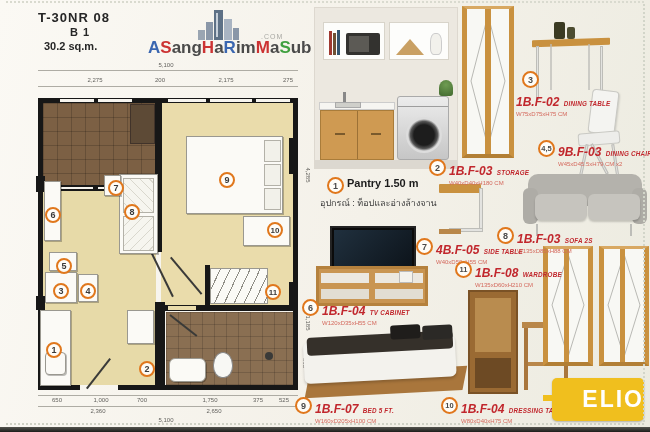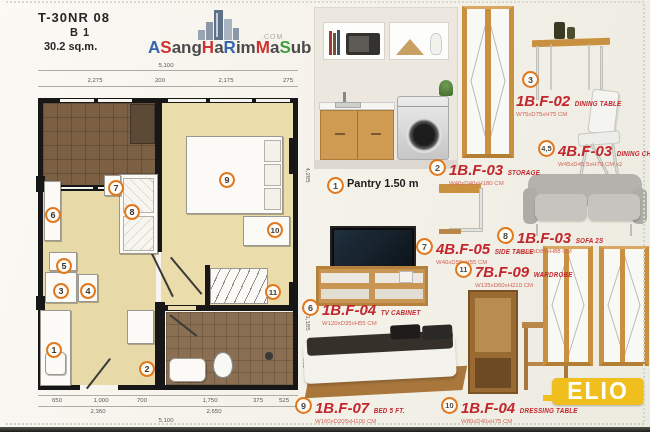--- a/index.html
+++ b/index.html
@@ -51,21 +51,21 @@
 
   
   .clabel { position:absolute; display:flex; gap:3px; align-items:flex-start; }
   .clabel.stack { flex-direction:column; gap:2px; }
   .ccircle { flex:none; width:17px; height:17px; border:2px solid #e0771c; border-radius:50%;
              background:#fffdf8; color:#4a4a4a; font-size:9px; font-weight:bold;
              display:flex; align-items:center; justify-content:center; }
   .ccircle.w2 { font-size:7.5px; }
   .ctext { display:flex; flex-direction:column; line-height:1.25; padding-top:1px;}
   .crow  { white-space:nowrap; }
-  .code  { color:#c1272d; font-weight:bold; font-style:italic; font-size:15px; }
+  .code  { color:#c1272d; font-weight:bold; font-style:italic; font-size:12px; }
   .cname { color:#c1272d; font-weight:bold; font-size:6.3px; letter-spacing:.2px; font-style:italic;}
   .cdims { color:#d4685c; font-size:6px; white-space:nowrap;}
   .pantry-title { font-size:11px; font-weight:bold; color:#1c1c1c; white-space:nowrap;}
   .pantry-note  { position:absolute; font-size:9px; color:#3c3c3c; white-space:nowrap;}
 
   
   .img { position:absolute; }
   .wood { background:#c9913f; }
   .photo-pantry { left:315px; top:8px; width:142px; height:160px; background:#ece8e0; box-shadow:0 0 0 1px #ddd8cf;}
   .shelf { position:absolute; background:#fdfdfb; border:1px solid #d8d4ca; }
@@ -80,22 +80,22 @@
   .cab { position:absolute; background:#cf9a52; border:1px solid #a97c3a; }
   .plant { position:absolute; width:14px; height:16px; background:radial-gradient(circle at 50% 30%, #6f9c52, #41692f); border-radius:50% 50% 20% 20%; }
   .panel-item { position:absolute; background:#f8f8f4; border-left:5px solid #c9913f; border-right:5px solid #c9913f; border-top:3px solid #d8a862; border-bottom:4px solid #b27f35;}
   .tv { position:absolute; background:#0b0b0b; border:2px solid #232323; }
   .tv i { position:absolute; inset:2px; background:linear-gradient(135deg,#20303e,#0d141b); display:block;}
   .legline { position:absolute; background:#e3e3e0; border:1px solid #bdbdb8; }
   .sofa-back { position:absolute; background:#b4b2ac; border-radius:10px 10px 0 0; }
   .sofa-cushion { position:absolute; background:#c6c4be; border-radius:6px; box-shadow:0 2px 2px rgba(0,0,0,.18);}
   .sofa-arm { position:absolute; background:#aeaca6; border-radius:6px; }
   .bedwrap { position:absolute; transform:rotate(-3deg); }
-  .elio { position:absolute; left:552px; top:378px; width:92px; height:27px; background:#f0bf1e; border-radius:5px;
-          display:flex; align-items:center; justify-content:center; box-shadow:0 1px 2px rgba(0,0,0,.25);}
+  .elio { position:absolute; left:552px; top:378px; width:92px; height:43px; background:#f0bf1e; border-radius:5px;
+          display:flex; align-items:center; justify-content:flex-end; box-shadow:0 1px 2px rgba(0,0,0,.25);}
   .elio::before { content:""; position:absolute; left:-9px; top:17px; width:10px; height:6px; background:#f0bf1e; }
   .elio b { color:#fff; font-size:23px; letter-spacing:2px; font-weight:bold; }
 </style>
 </head>
 <body>
 
 <div class="photo">
 <div class="page">
 
   <div class="hd-model">T-30NR 08</div>
@@ -336,41 +336,42 @@
         <line x1="36" y1="56" x2="20" y2="108" stroke="#b9b9b4" stroke-width="1"></line>
       </svg>
       <div style="position:absolute;left:16px;top:0;width:5px;height:113px;background:#c9913f;"></div>
     </div>
   </div>
 
   <div class="clabel" style="left:327px;top:177px;">
     <span class="ccircle">1</span>
     <span class="pantry-title">Pantry 1.50 m</span>
   </div>
+  <div class="pantry-note" style="left:320px;top:196px;">อุปกรณ์ : ท็อปและอ่างล้างจาน</div>
 
   <div class="clabel" style="left:429px;top:159px;">
     <span class="ccircle">2</span>
     <span class="ctext">
       <span class="crow"><b class="code">1B.F-03</b> <i class="cname">STORAGE</i></span>
       <span class="cdims">W40xD40xH180 CM</span>
     </span>
   </div>
 
   <div class="clabel stack" style="left:516px;top:71px;">
     <span class="ccircle" style="margin-left:6px;">3</span>
     <span class="ctext">
       <span class="crow"><b class="code">1B.F-02</b> <i class="cname">DINING TABLE</i></span>
       <span class="cdims">W75xD75xH75 CM</span>
     </span>
   </div>
 
   <div class="clabel" style="left:538px;top:140px;">
     <span class="ccircle w2">4,5</span>
     <span class="ctext">
-      <span class="crow"><b class="code">4B.F-03</b> <i class="cname">DINING CHAIRS</i></span>
+      <span class="crow"><b class="code">9B.F-03</b> <i class="cname">DINING CHAIRS</i></span>
       <span class="cdims">W45xD45.5xH79 CM  x2</span>
     </span>
   </div>
 
   <div class="clabel" style="left:302px;top:299px;">
     <span class="ccircle">6</span>
     <span class="ctext">
       <span class="crow"><b class="code">1B.F-04</b> <i class="cname">TV CABINET</i></span>
       <span class="cdims">W120xD35xH55 CM</span>
     </span>
@@ -404,21 +405,21 @@
     <span class="ccircle w2">10</span>
     <span class="ctext">
       <span class="crow"><b class="code">1B.F-04</b> <i class="cname">DRESSING TABLE</i></span>
       <span class="cdims">W80xD40xH75 CM</span>
     </span>
   </div>
 
   <div class="clabel" style="left:455px;top:261px;">
     <span class="ccircle w2">11</span>
     <span class="ctext">
-      <span class="crow"><b class="code">7B.F-09</b> <i class="cname">WARDROBE</i></span>
+      <span class="crow"><b class="code">1B.F-08</b> <i class="cname">WARDROBE</i></span>
       <span class="cdims">W135xD60xH210 CM</span>
     </span>
   </div>
 
   <div class="elio">
     <b>ELIO</b>
   </div>
 
   <div class="cut-top"></div>
   <div class="cut-bottom"></div>

